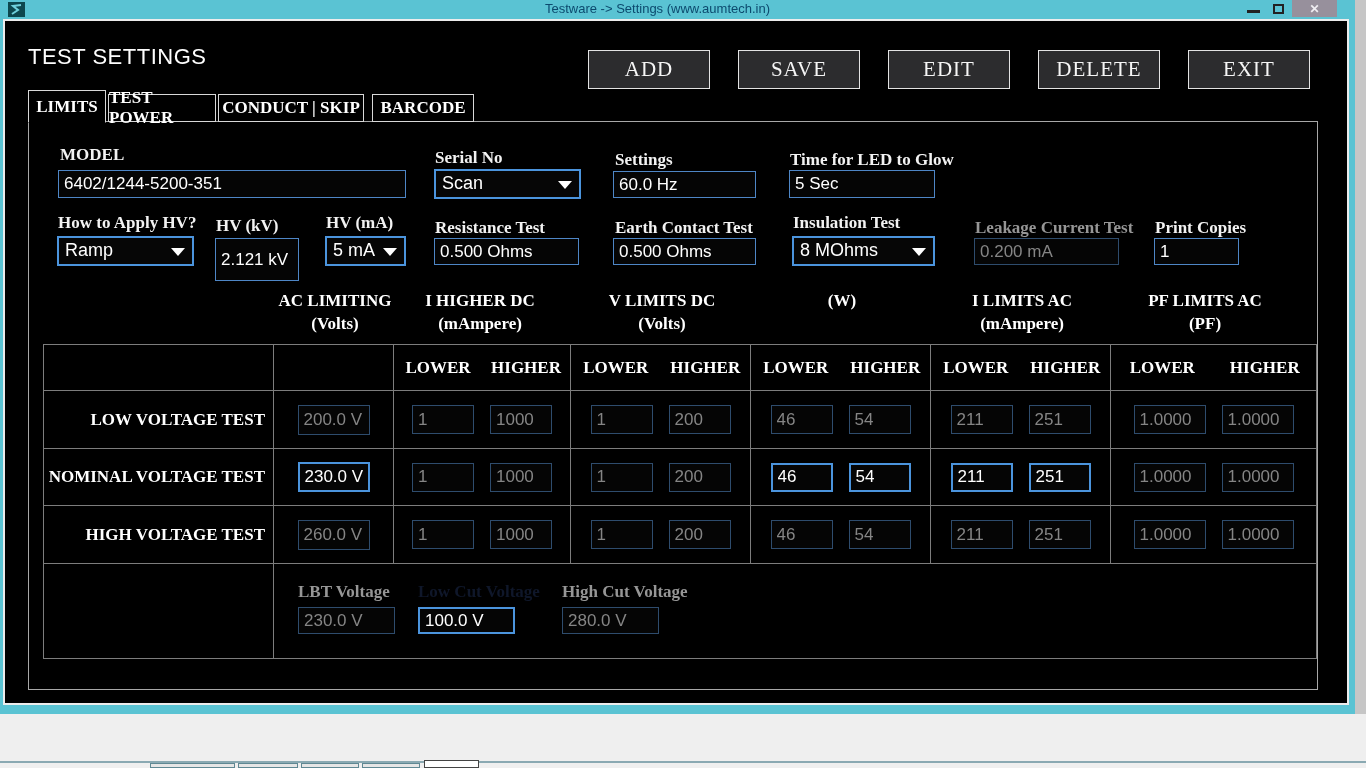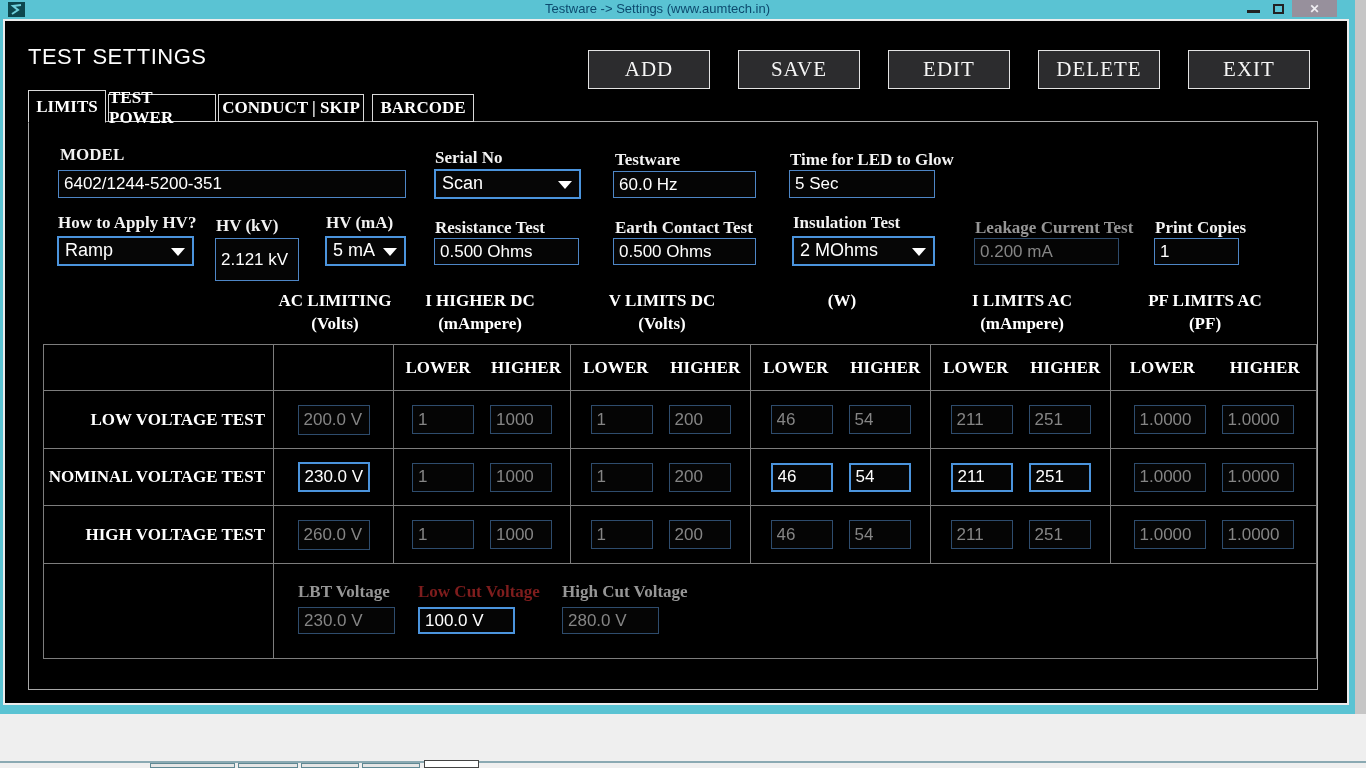--- a/index.html
+++ b/index.html
@@ -61,21 +61,21 @@
   .lh span{flex:1;text-align:center;font:bold 17px "Liberation Serif",serif;color:#fff;}
   .rlab{text-align:right;padding-right:8px !important;font:bold 17px "Liberation Serif",serif;color:#fff;}
   .pair{display:flex;justify-content:center;gap:16px;}
   .pair .inp,.cc .inp{position:static;}
   .pair .inp{width:62px;height:29px;}
   .pair.pf .inp{width:72px;gap:12px;}
   .cc{text-align:center;}
   .cc .inp{width:72px;height:30px;}
   .fcell{position:relative;}
   .ffield{position:absolute;top:18px;width:120px;}
-  .ffield .flab{font:bold 17px "Liberation Serif",serif;color:#7f1d1d;white-space:nowrap;}
+  .ffield .flab{font:bold 17px "Liberation Serif",serif;color:#0f172a;white-space:nowrap;}
   .ffield .flab.dimlab{color:#969696;}
   .ffield .inp{position:static;display:block;margin-top:5px;width:97px;height:27px;}
 
   
   .desk-line{position:absolute;left:0;top:761px;width:1366px;height:2px;background:#8aa9b2;}
   .sliver{position:absolute;top:763px;height:5px;background:#e6e6e6;border:1px solid #5f8893;box-sizing:border-box;}
   .sliver.white{top:760px;height:8px;background:#fff;border-color:#444;}
 </style>
 </head>
 <body>
@@ -117,21 +117,21 @@
 
   <div class="lab" style="left:60px;top:145px;">MODEL</div>
   <input class="inp" style="left: 58px; top: 170px; width: 348px; height: 28px;" readonly="" value="6402/1244-5200-351">
 
   <div class="lab" style="left:435px;top:148px;">Serial No</div>
   <div class="combo" style="left:434px;top:169px;width:147px;height:30px;">
     <span>Scan</span>
     <span class="arr"></span>
   </div>
 
-  <div class="lab" style="left:615px;top:150px;">Testware</div>
+  <div class="lab" style="left:615px;top:150px;">Settings</div>
   <input class="inp" style="left: 613px; top: 171px; width: 143px; height: 27px;" readonly="" value="60.0 Hz">
 
   <div class="lab" style="left:790px;top:150px;">Time for LED to Glow</div>
   <input class="inp" style="left: 789px; top: 170px; width: 146px; height: 28px;" readonly="" value="5 Sec">
 
   <div class="lab" style="left:58px;top:213px;">How to Apply HV?</div>
   <div class="combo" style="left:57px;top:236px;width:137px;height:30px;">
     <span>Ramp</span>
     <span class="arr"></span>
   </div>
@@ -146,21 +146,21 @@
   </div>
 
   <div class="lab" style="left:435px;top:218px;">Resistance Test</div>
   <input class="inp" style="left: 434px; top: 238px; width: 145px; height: 27px;" readonly="" value="0.500 Ohms">
 
   <div class="lab" style="left:615px;top:218px;">Earth Contact Test</div>
   <input class="inp" style="left: 613px; top: 238px; width: 143px; height: 27px;" readonly="" value="0.500 Ohms">
 
   <div class="lab" style="left:793px;top:213px;">Insulation Test</div>
   <div class="combo" style="left:792px;top:236px;width:143px;height:30px;">
-    <span>2 MOhms</span>
+    <span>8 MOhms</span>
     <span class="arr"></span>
   </div>
 
   <div class="lab dimlab" style="left:975px;top:218px;">Leakage Current Test</div>
   <input class="inp dim" style="left: 974px; top: 238px; width: 145px; height: 27px;" readonly="" value="0.200 mA">
 
   <div class="lab" style="left:1155px;top:218px;">Print Copies</div>
   <input class="inp" style="left: 1154px; top: 238px; width: 85px; height: 27px;" readonly="" value="1">
 
   <div class="colhead" style="left:225px;top:289px;">

